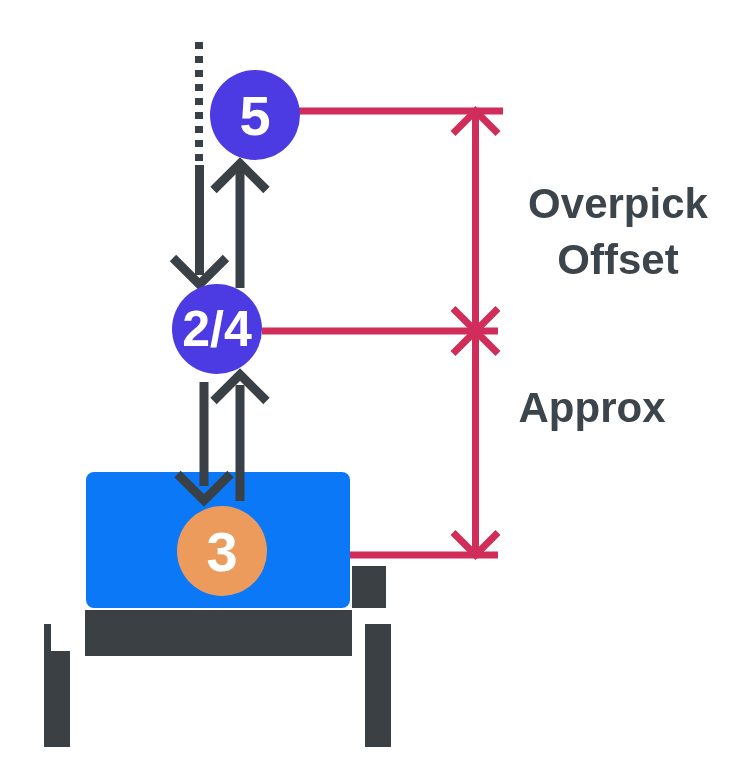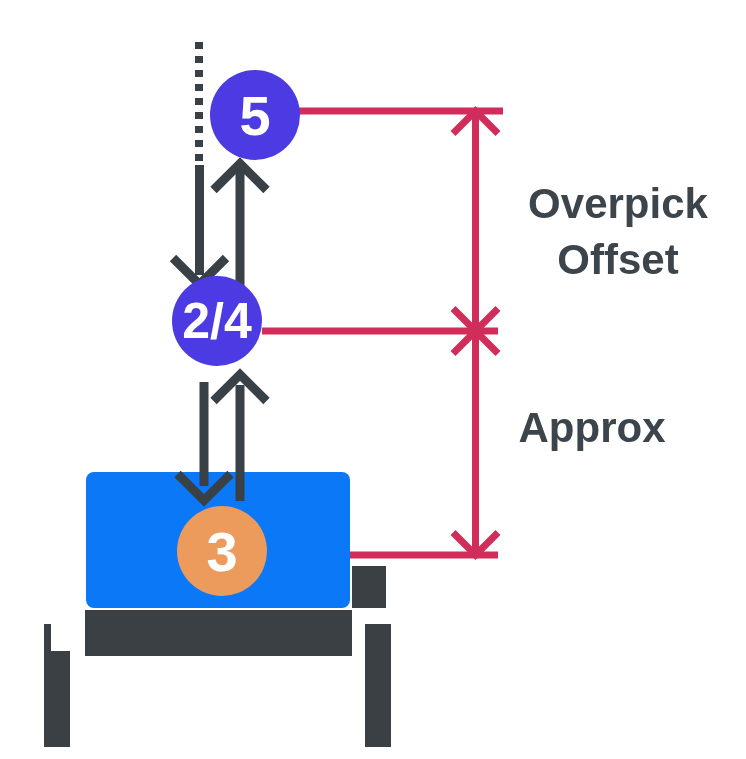--- a/index.html
+++ b/index.html
@@ -18,38 +18,38 @@
   }
   
   .node{
     width:90px;height:90px;border-radius:50%;
     display:flex;align-items:center;justify-content:center;
     color:#ffffff;font-weight:bold;
   }
   .node.indigo{background:#4C3BE2;}
   .node.orange{background:#EC9B5C;}
   .node-top{left:210px;top:70px;font-size:56px;}
-  .node-mid{left:172px;top:276px;font-size:50px;}
+  .node-mid{left:172px;top:284px;font-size:50px;}
   .node-bot{left:177px;top:506px;font-size:56px;}
   
   .tote{left:86px;top:472px;width:264px;height:136px;background:#0A78F7;border-radius:8px;}
   .cart{background:#3B4044;}
   .cart-block{left:352px;top:566px;width:34px;height:42px;}
   .cart-top{left:85px;top:610px;width:267px;height:46px;}
   .leg-left-thin{left:44px;top:624px;width:7px;height:28px;}
   .leg-left{left:44px;top:651px;width:26px;height:96px;}
   .leg-right{left:365px;top:624px;width:26px;height:123px;}
   
   .measure-label{
     width:280px;text-align:center;
     font-size:42px;font-weight:bold;line-height:56px;
     color:#3D454C;
   }
   .label-overpick{left:478px;top:176px;}
-  .label-approx{left:452px;top:400px;}
+  .label-approx{left:452px;top:380px;}
   svg{display:block;}
 </style>
 </head>
 <body>
 
 <div class="canvas">
 
   <div class="abs dashed-line"></div>
 
   <svg class="abs" style="left:0;top:0" width="746" height="759" viewBox="0 0 746 759">

